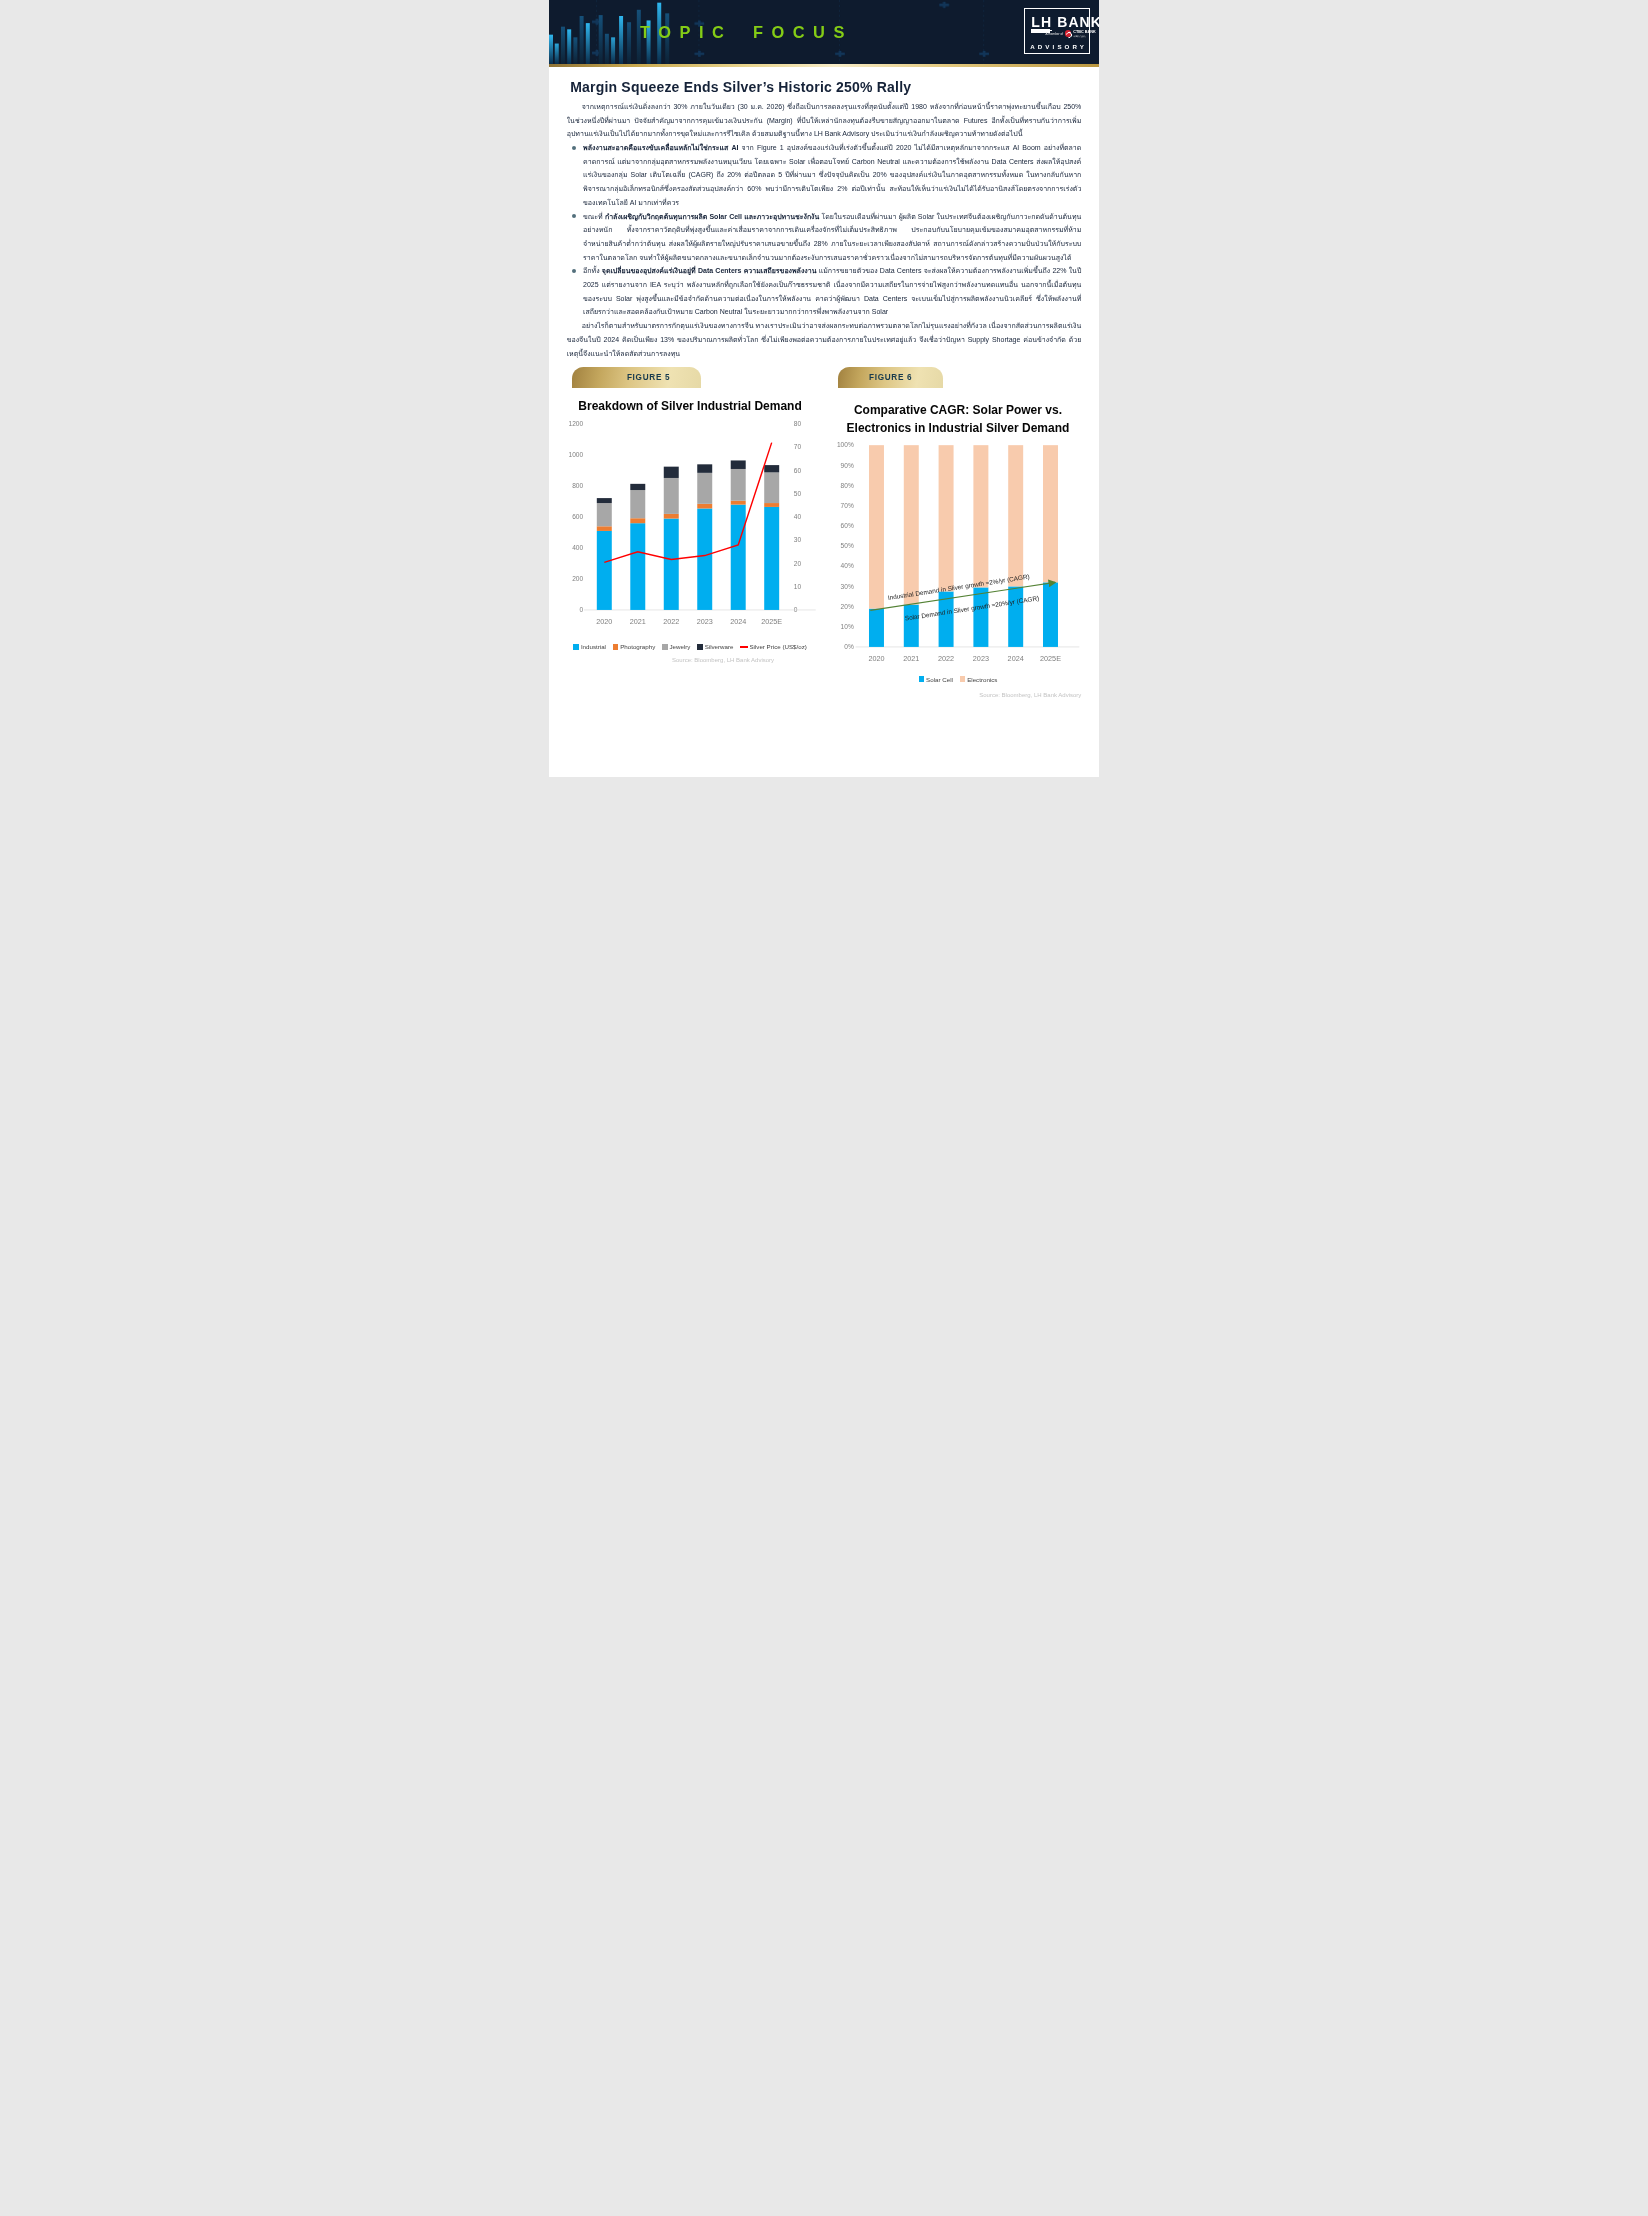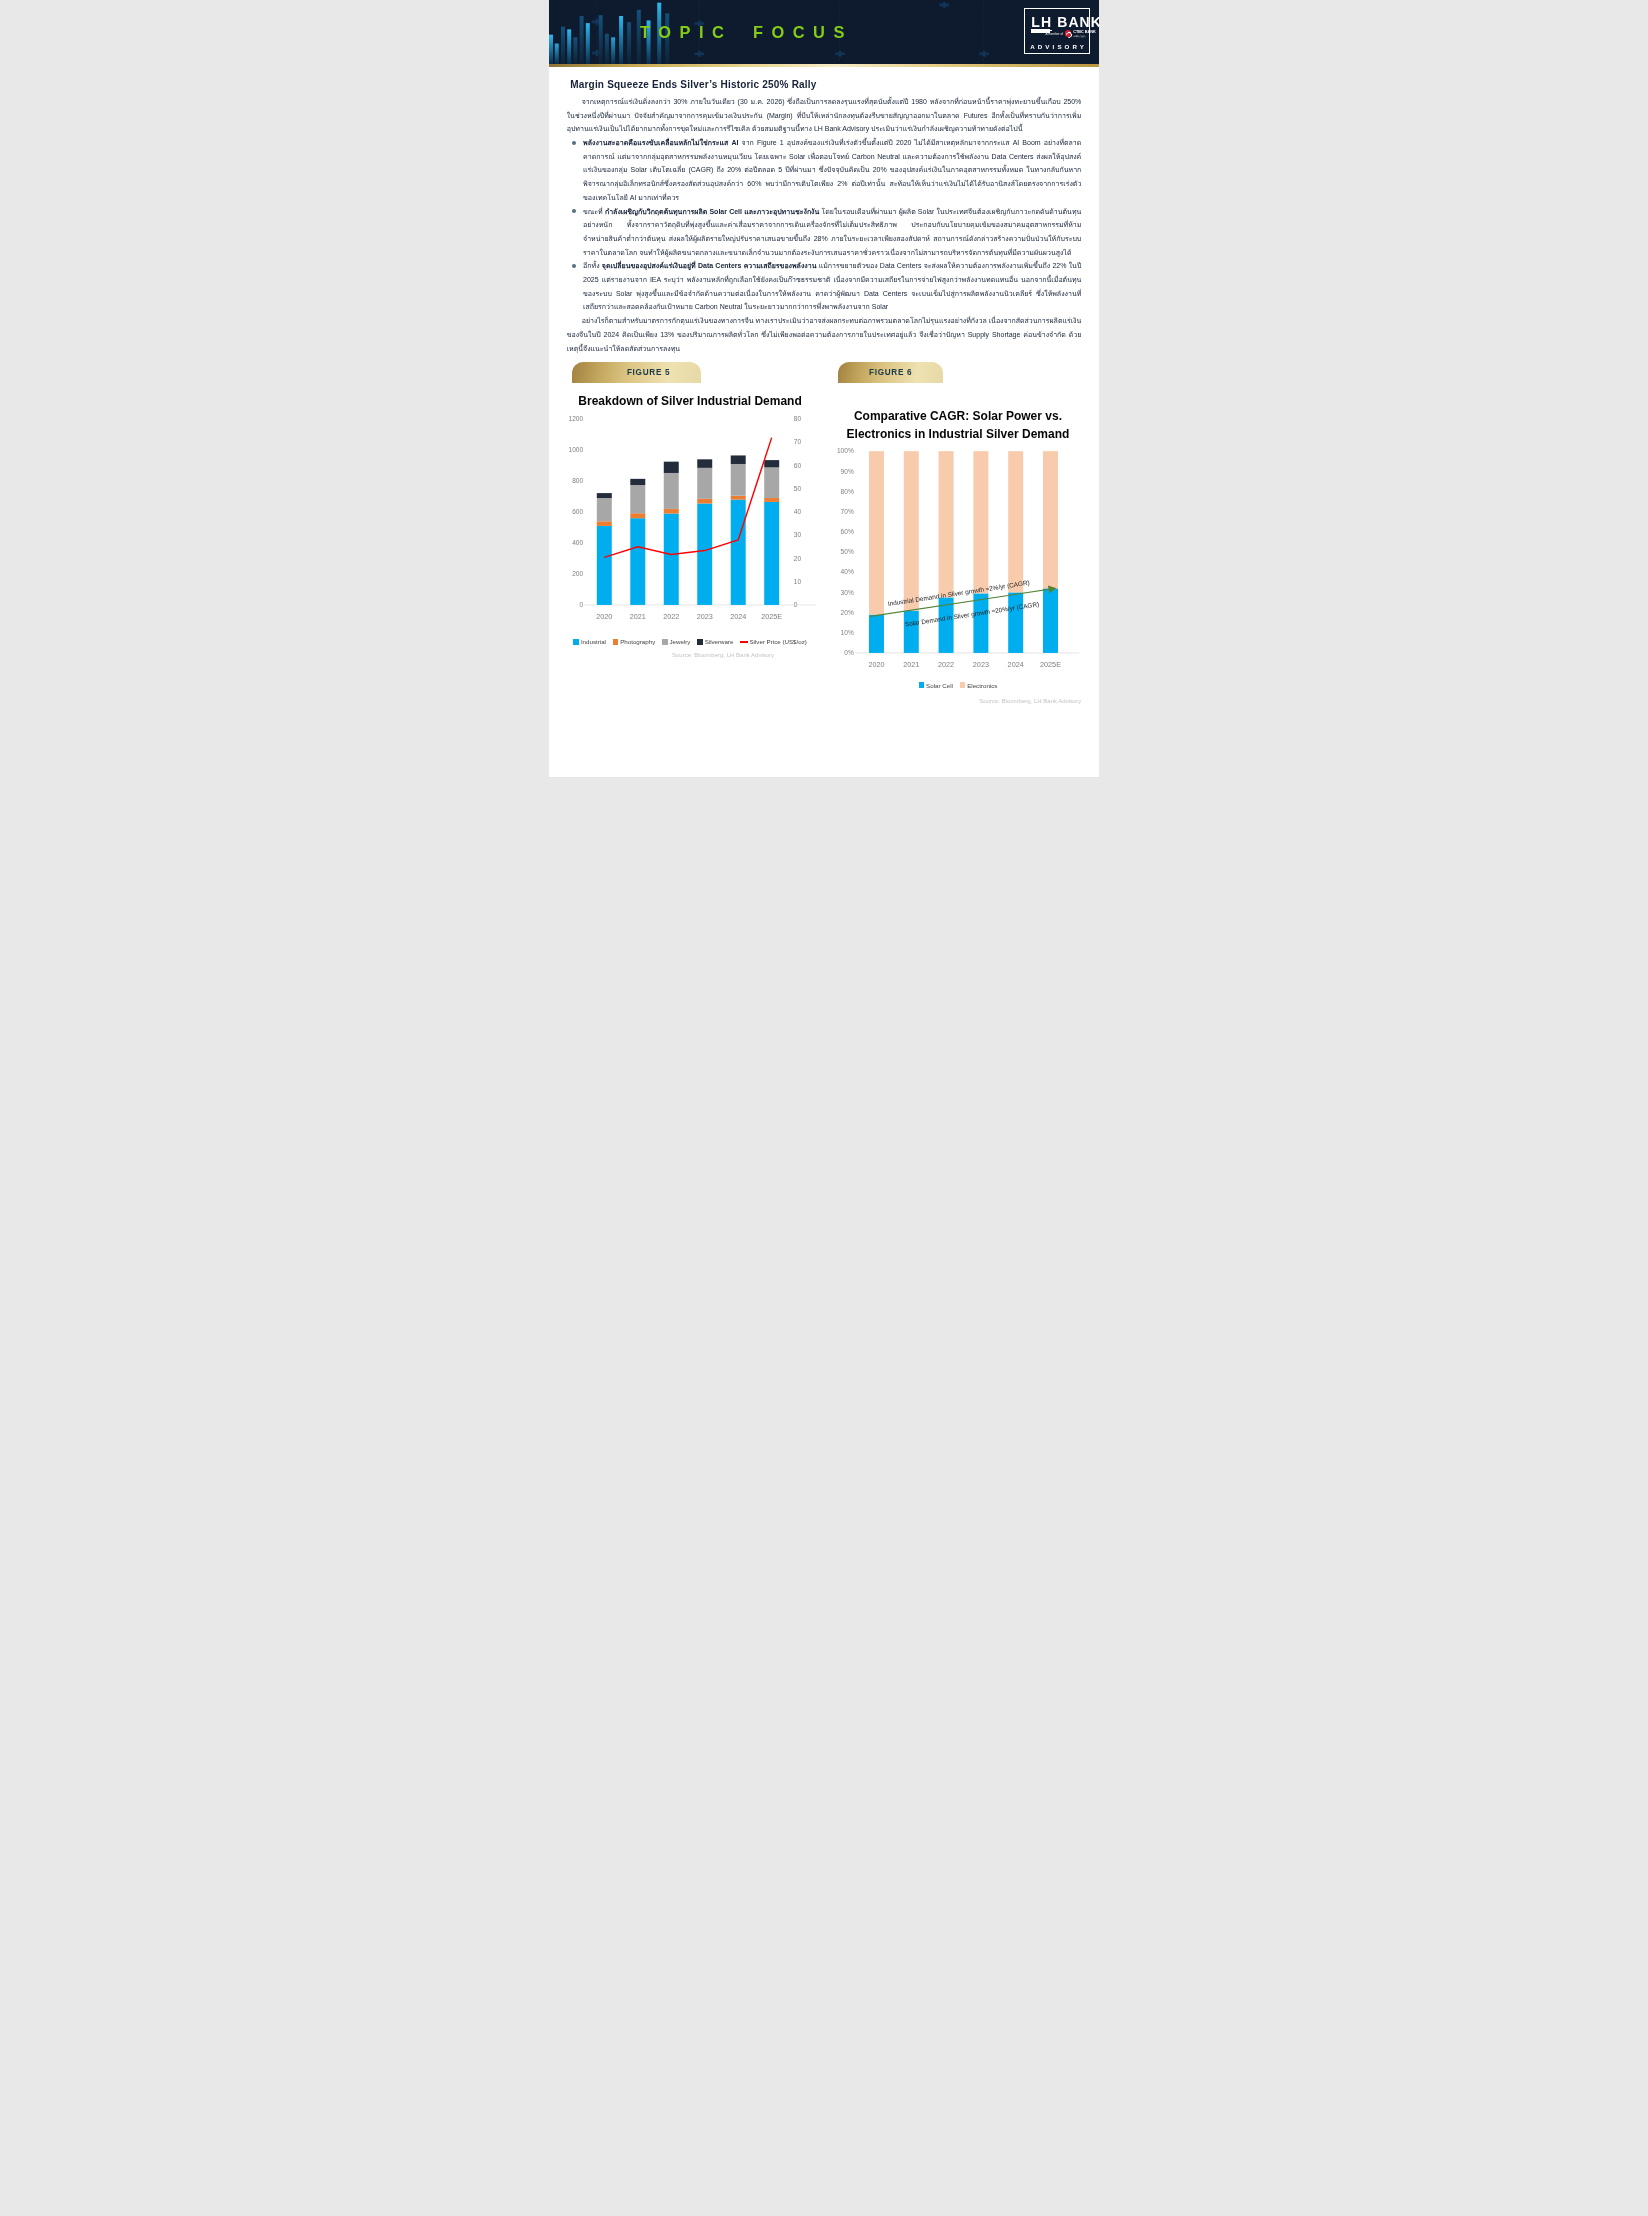--- a/index.html
+++ b/index.html
@@ -23,36 +23,36 @@
                       border:0.6px solid #ffffff;border-left-color:transparent;transform:rotate(-35deg);}
   .ctbc-txt{line-height:1.1;}
   .ctbc-txt .b1{font-size:3.8px;font-weight:700;white-space:nowrap;}
   .ctbc-txt .b2{font-size:2.2px;white-space:nowrap;color:#dcdcdc;}
   .logo-adv{position:absolute;left:0;right:0;bottom:3.5px;text-align:center;font-size:6.2px;font-weight:600;letter-spacing:3.1px;text-indent:3.1px;white-space:nowrap;}
   .gold-bar{width:100%;height:3.1px;background:linear-gradient(90deg,#8f7336 0%,#c9a94f 16%,#e9d globalization 0,#e8d48e 36%,#f7ecc8 52%,#e3c97f 72%,#b9963f 100%);
             background:linear-gradient(90deg,#8f7336 0%,#c9a94f 16%,#e8d48e 36%,#f7ecc8 52%,#e3c97f 72%,#b9963f 100%);}
 
   
   .article{padding:0 17.7px;}
-  .a-title{margin:11.5px 0 5.3px 3.5px;font-size:10px;font-weight:800;letter-spacing:0.2px;color:#152238;}
+  .a-title{margin:11.5px 0 5.3px 3.5px;font-size:14px;font-weight:800;letter-spacing:0.2px;color:#152238;}
   .para{font-size:7px;line-height:13.7px;text-align:justify;color:#152238;margin:0;}
   .para.ind{text-indent:15px;}
   .bold-run{font-weight:800;}
   .bullet{position:relative;padding-left:16.4px;margin:0;}
   .bullet .dot{position:absolute;left:5.8px;top:4.9px;width:4px;height:4px;border-radius:50%;background:#53707c;}
 
   
   .figrow{display:flex;gap:12.4px;padding:0 13.3px;margin-top:7px;}
   .figcol{flex:1;min-width:0;position:relative;}
   .badge{width:105px;height:21px;border-radius:11.5px 11.5px 0 0;display:flex;align-items:center;justify-content:center;
          background:linear-gradient(100deg,#a1813f 0%,#c4a75e 22%,#ddc685 45%,#efe2b2 75%,#e6d9a6 100%);}
   .badge span{font-size:8.2px;font-weight:800;letter-spacing:0.7px;color:#173a4d;}
   .b5{margin-left:9.8px;padding-left:24px;} .b6{margin-left:8px;}
   .fig-title{font-size:12px;font-weight:700;color:#060606;text-align:center;margin:8.9px auto 0.9px;line-height:1.5;}
-  .fig-title.t6{width:92%;margin-top:24px;text-align:center;}
+  .fig-title.t6{width:92%;margin-top:13px;text-align:center;}
   .chartwrap{width:100%;margin-top:1.8px;}
   .chartwrap svg{display:block;width:100%;height:auto;}
   .legend{display:flex;justify-content:center;align-items:center;gap:6.6px;font-size:6.2px;color:#3f3f3f;margin-top:0.9px;flex-wrap:nowrap;}
   .lg-item{display:flex;align-items:center;gap:1.8px;white-space:nowrap;}
   .sw{width:5.8px;height:5.8px;display:inline-block;}
   .sw-line{width:7.5px;height:1.6px;display:inline-block;}
   .source{font-size:6px;color:#c3c3c3;margin-top:7px;}
   .src5{text-align:center;padding-left:66px;}
   .src6{text-align:right;padding-right:4.4px;margin-top:8.9px;}
 </style>

